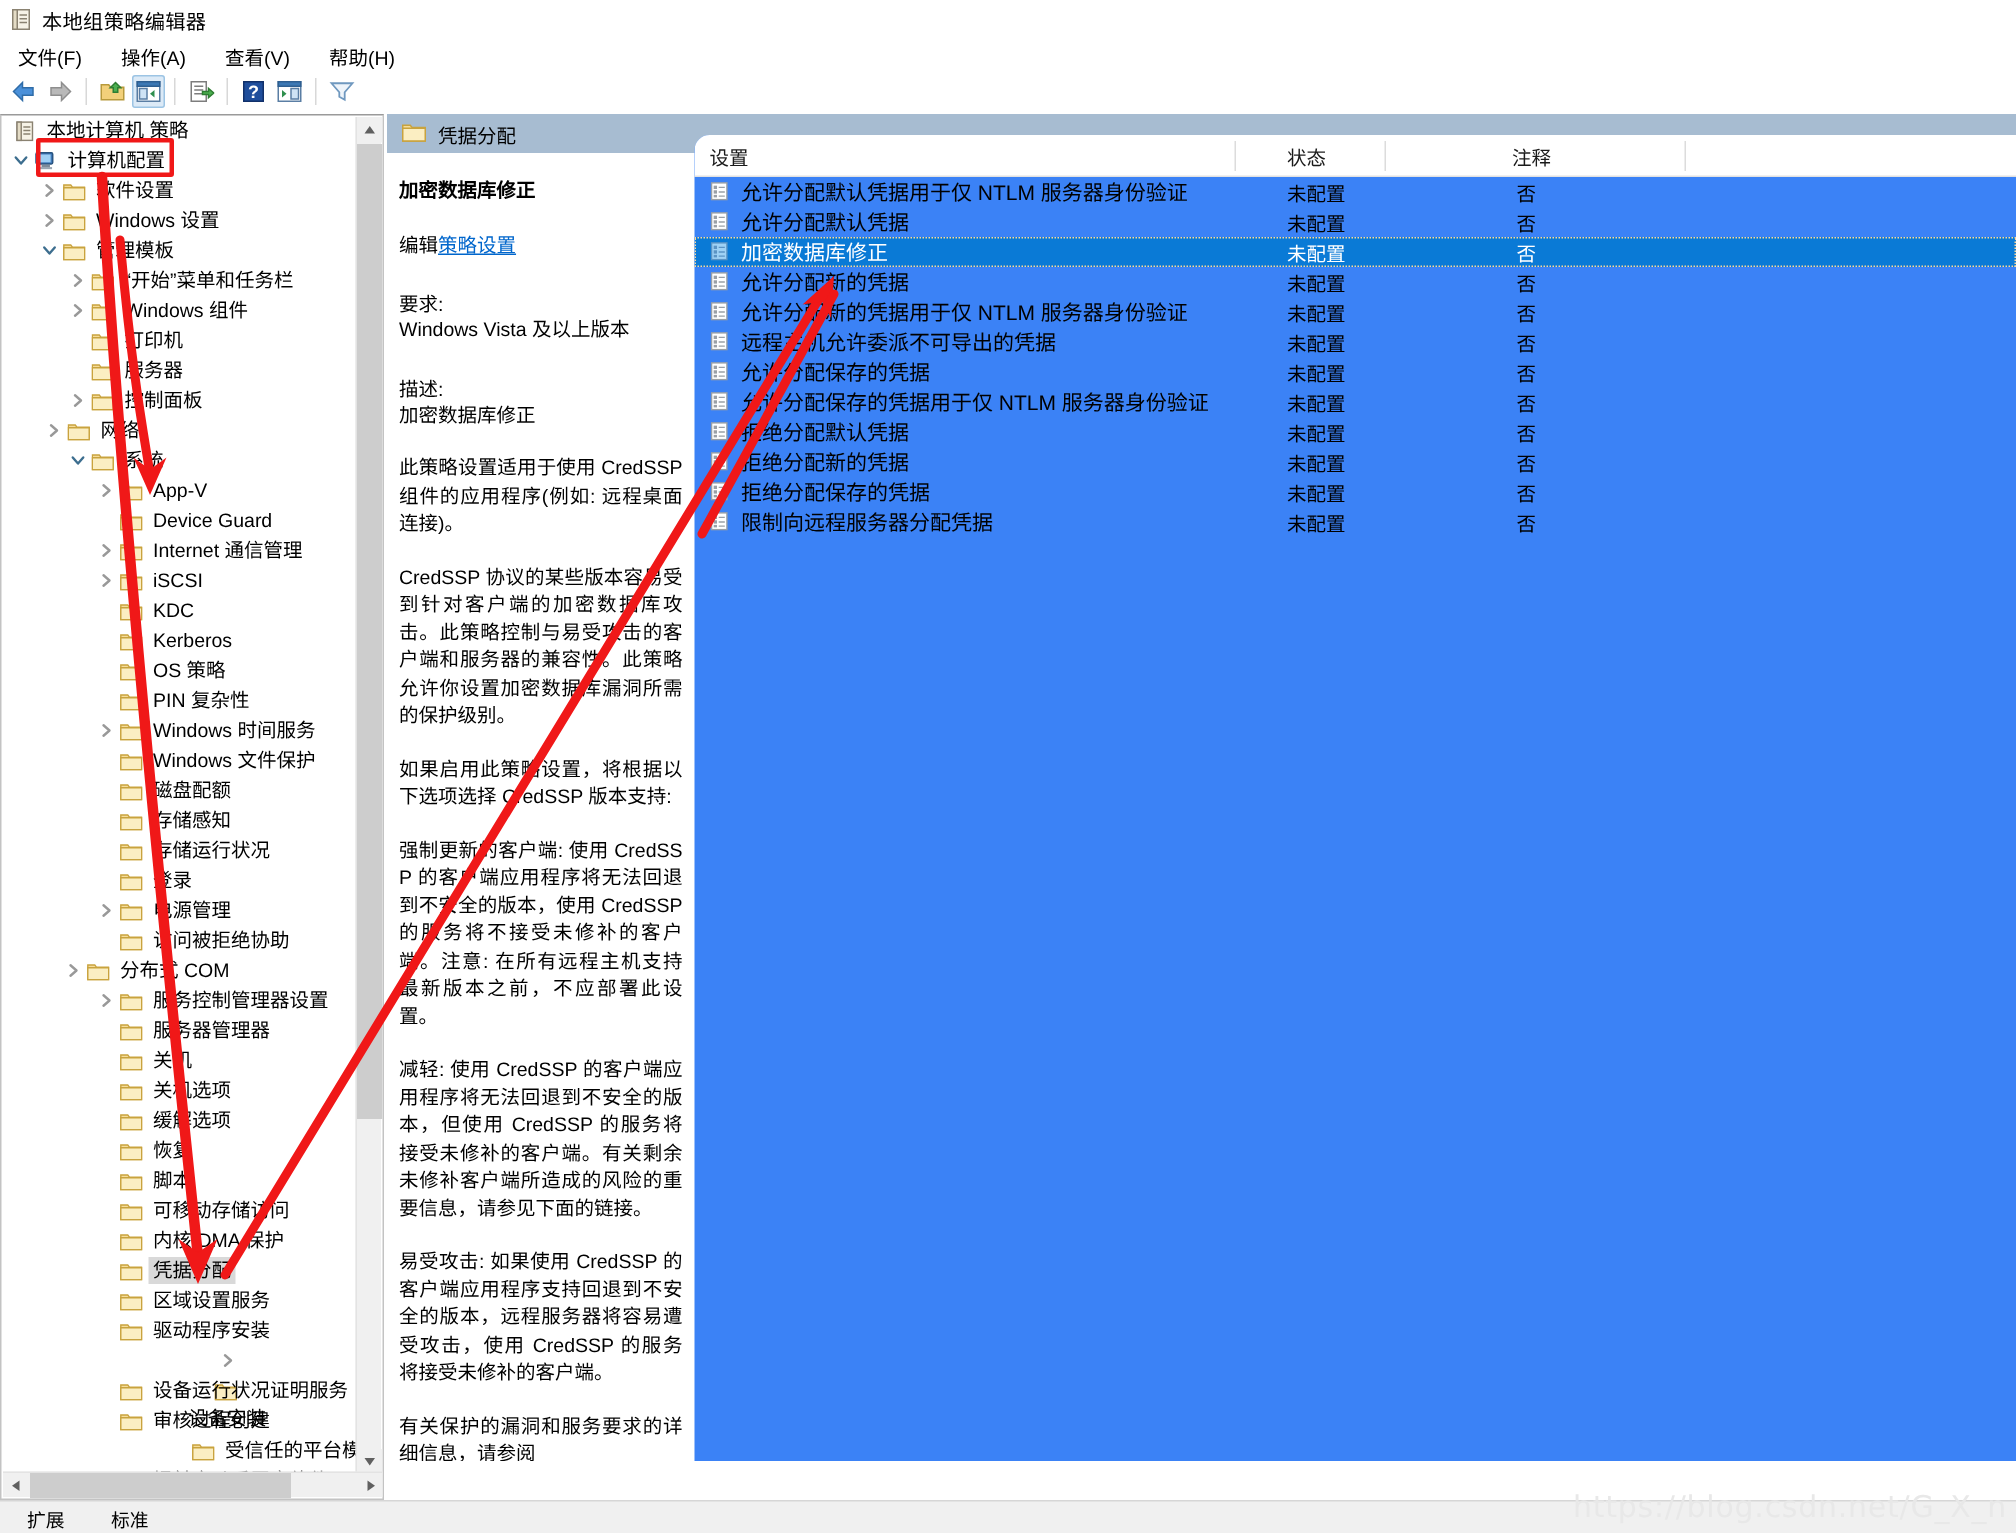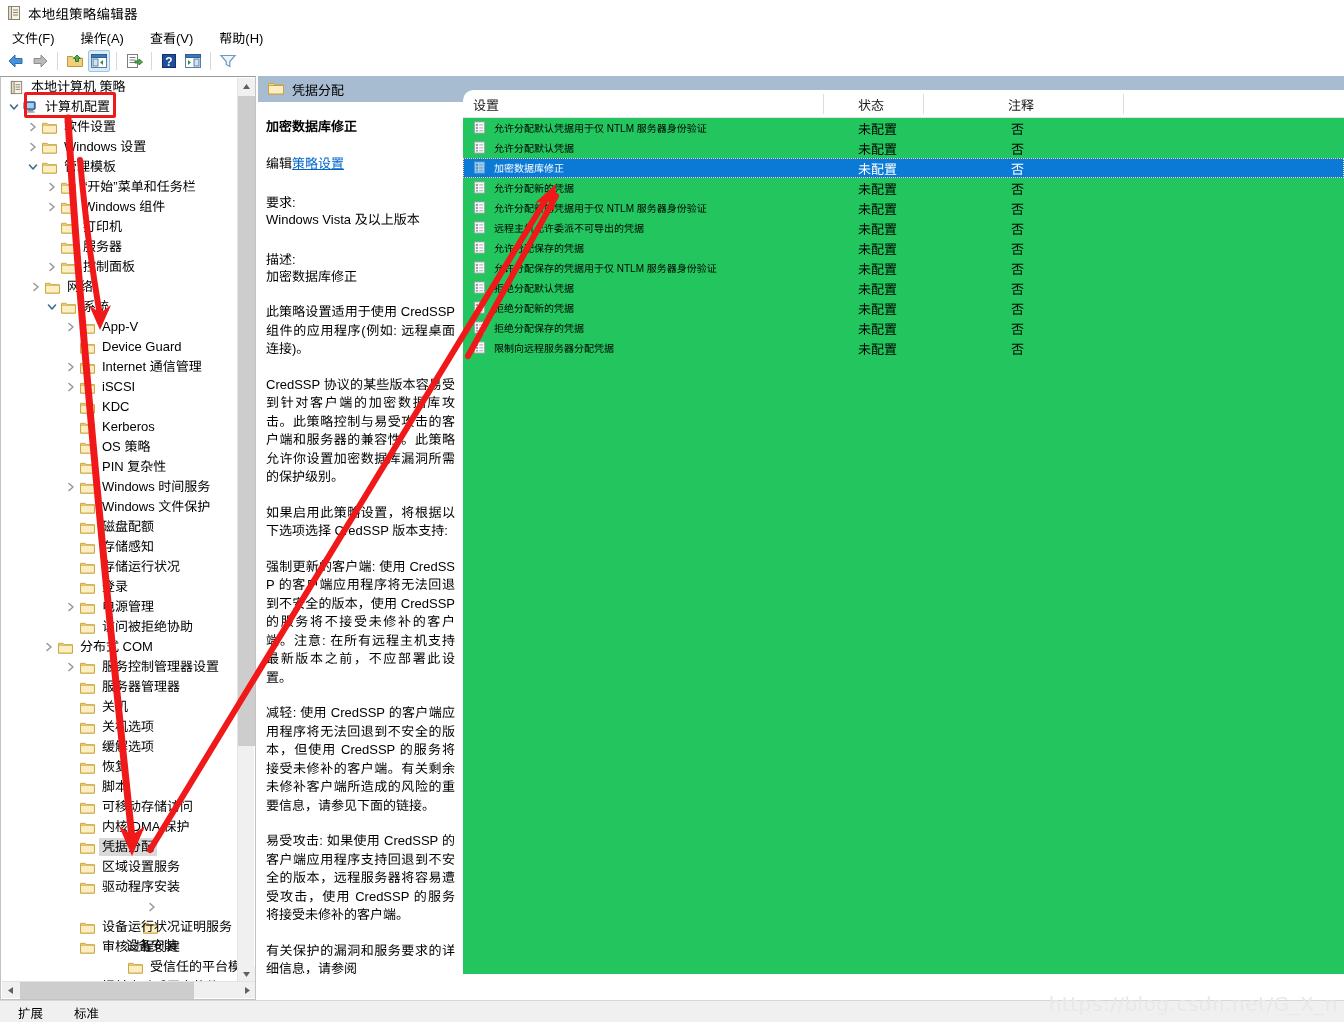--- a/index.html
+++ b/index.html
@@ -116,33 +116,33 @@
   .desc-title { font-weight:bold; font-size:13px; margin:6px 0 0 0; }
   .desc-edit { font-size:13px; margin-top:18px; }
   .desc-edit a { color:#0066cc; text-decoration:underline; cursor:pointer; }
   .desc-sec-label { font-size:13px; margin-top:20px; }
   .desc-line { font-size:13px; line-height:18px; }
   .desc-para { font-size:13px; line-height:18.5px; margin-top:17px; text-align:justify; word-break:break-all; }
 
   
   .list-pane {
     position:absolute; left:205px; top:14px; width:881px; height:884px;
-    background:#22c55e; border-top-left-radius:10px; overflow:hidden;
+    background:#3b82f6; border-top-left-radius:10px; overflow:hidden;
   }
   .list-head {
     position:absolute; left:0; top:0; width:881px; height:28px;
     background:#ffffff; border-bottom:1px solid #e2e2e2;
   }
   .lh-cell { position:absolute; top:0; height:28px; display:flex; align-items:center; font-size:13px; color:#1a1a1a; }
   .lh-div  { position:absolute; top:4px; width:1px; height:20px; background:#dcdcdc; }
   .list-body { position:absolute; left:0; top:28px; width:881px; height:856px; }
   .lrow { position:relative; height:20px; width:881px; }
   .lrow .cell-name {
     position:absolute; left:10px; top:0; height:20px; display:flex; align-items:center;
-    font-size:10px; white-space:nowrap;
+    font-size:14px; white-space:nowrap;
   }
   .lrow .cell-name .ico { width:14px; height:14px; margin-right:5px; flex:none; }
   .lrow .cell-name .nm { padding:1px 2px; line-height:15px; }
   .lrow .cell-state, .lrow .cell-comment {
     position:absolute; top:0; height:20px; display:flex; align-items:center; font-size:13px;
   }
   .lrow .cell-state { left:855px; }
   .lrow .cell-comment { left:1010px; }
   .lrow.selected { background:#0a7ad6; color:#ffffff; outline:1px dotted #ffd79a; outline-offset:-1px; }
   .lrow.selected .nm { background:transparent; }

